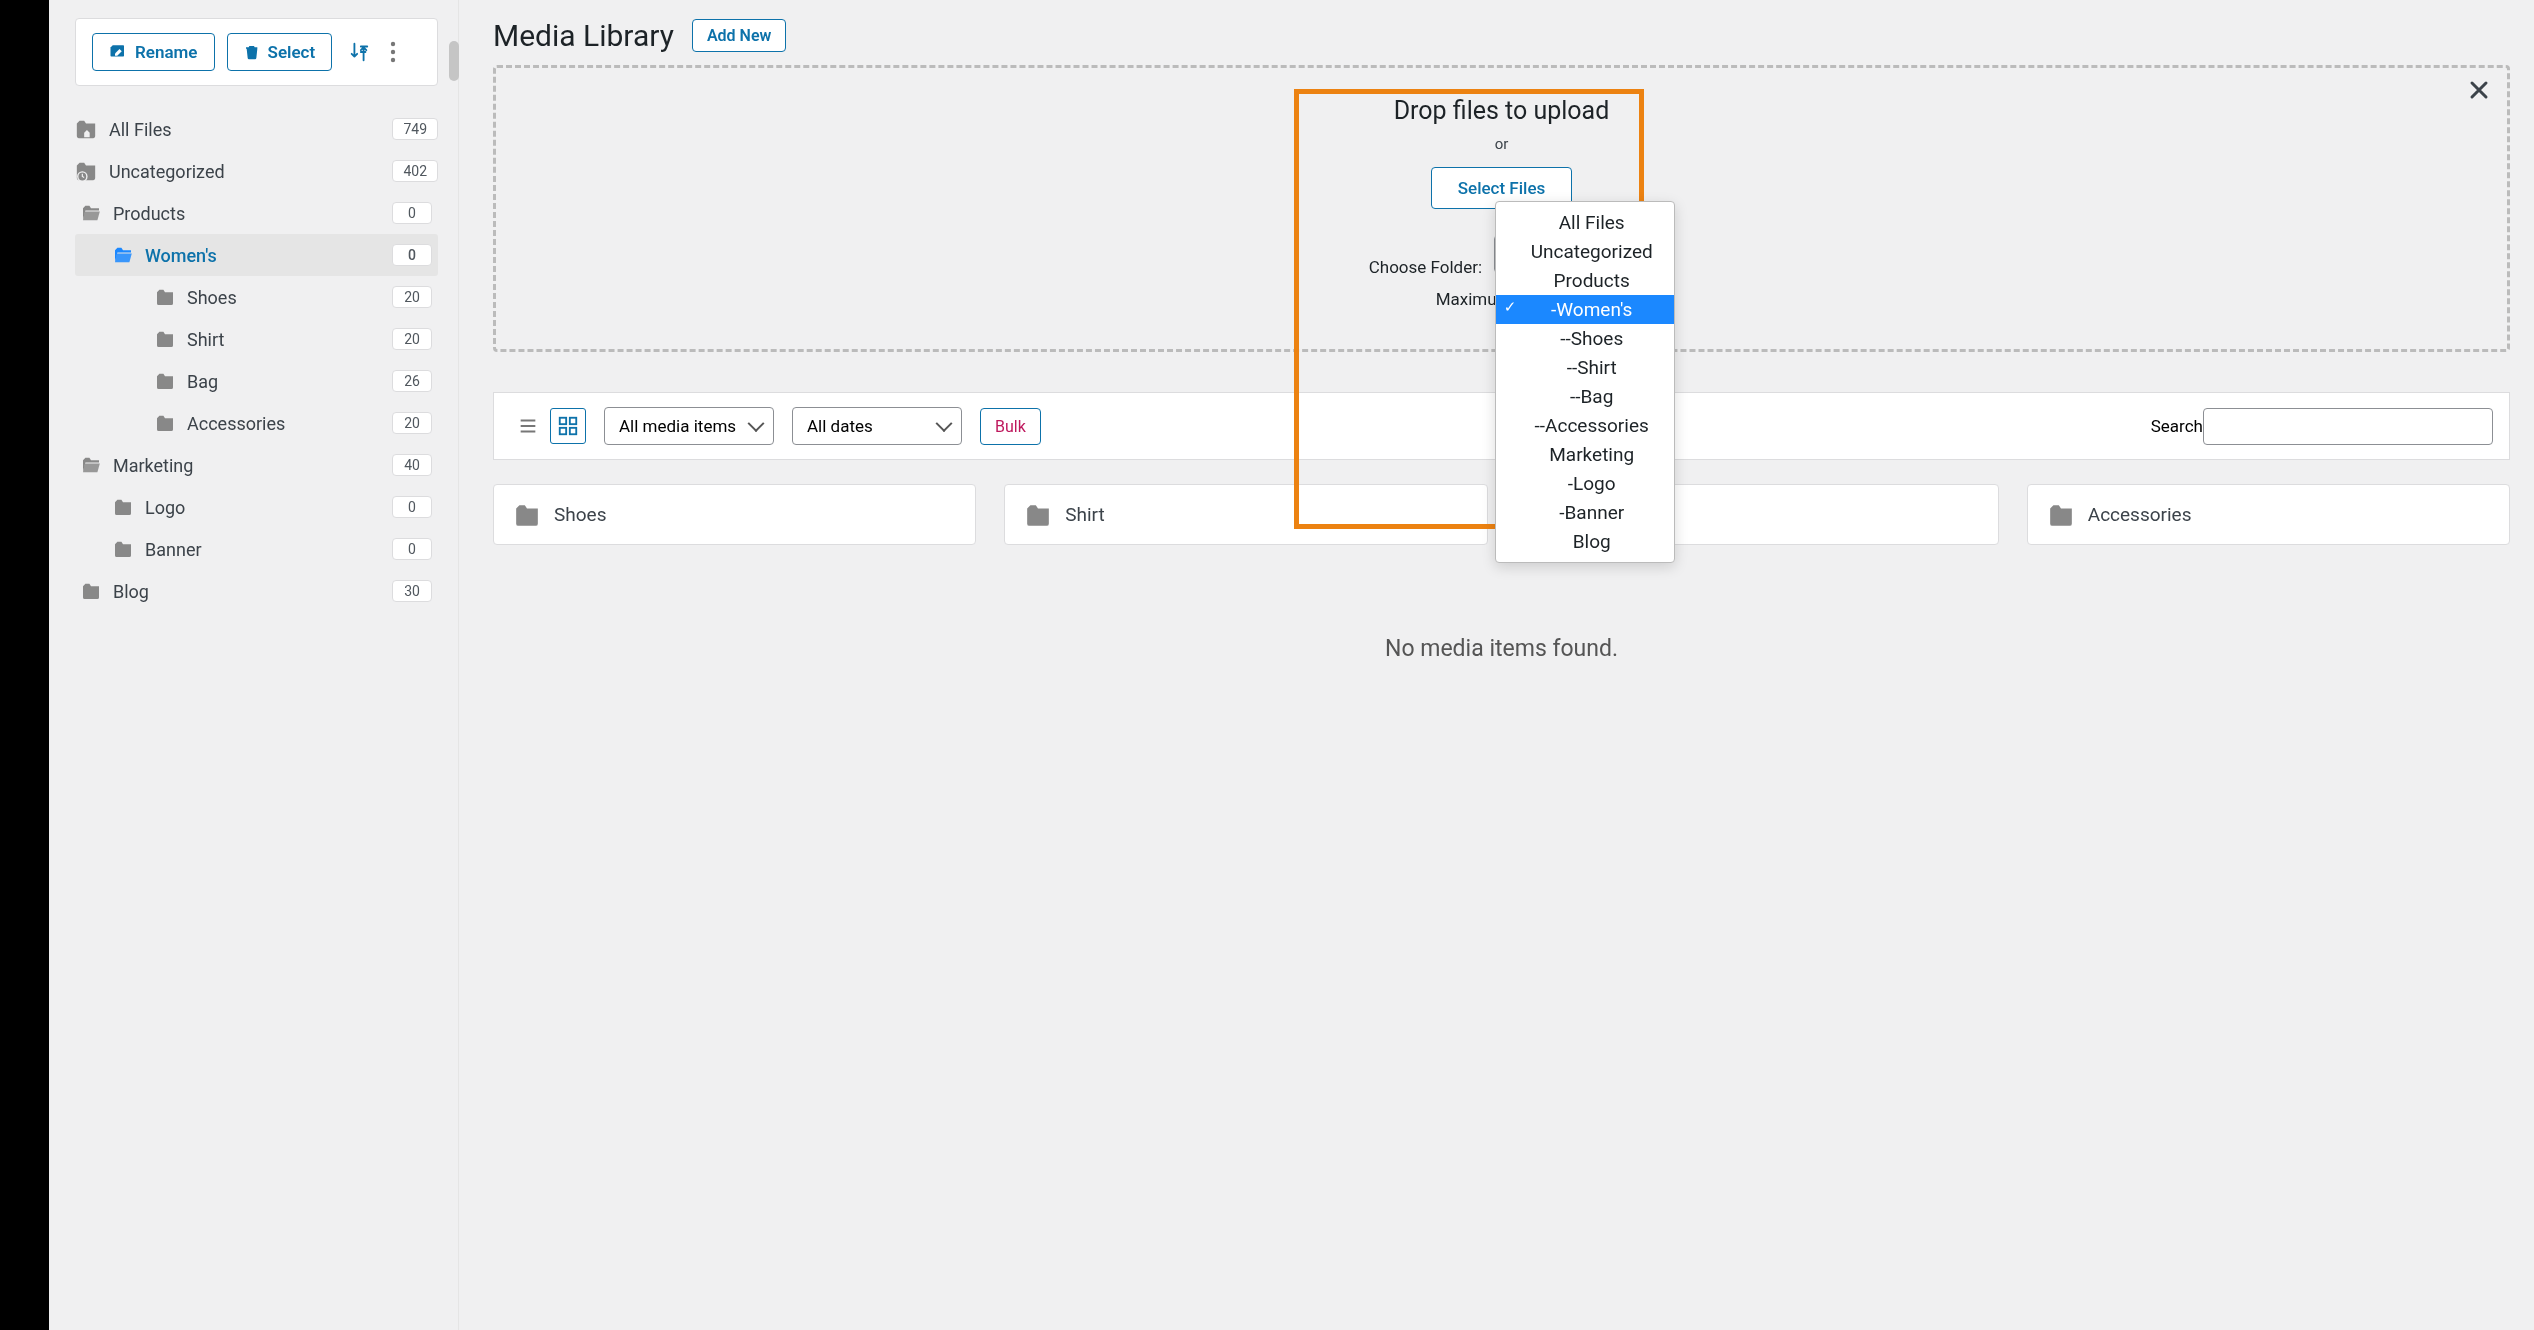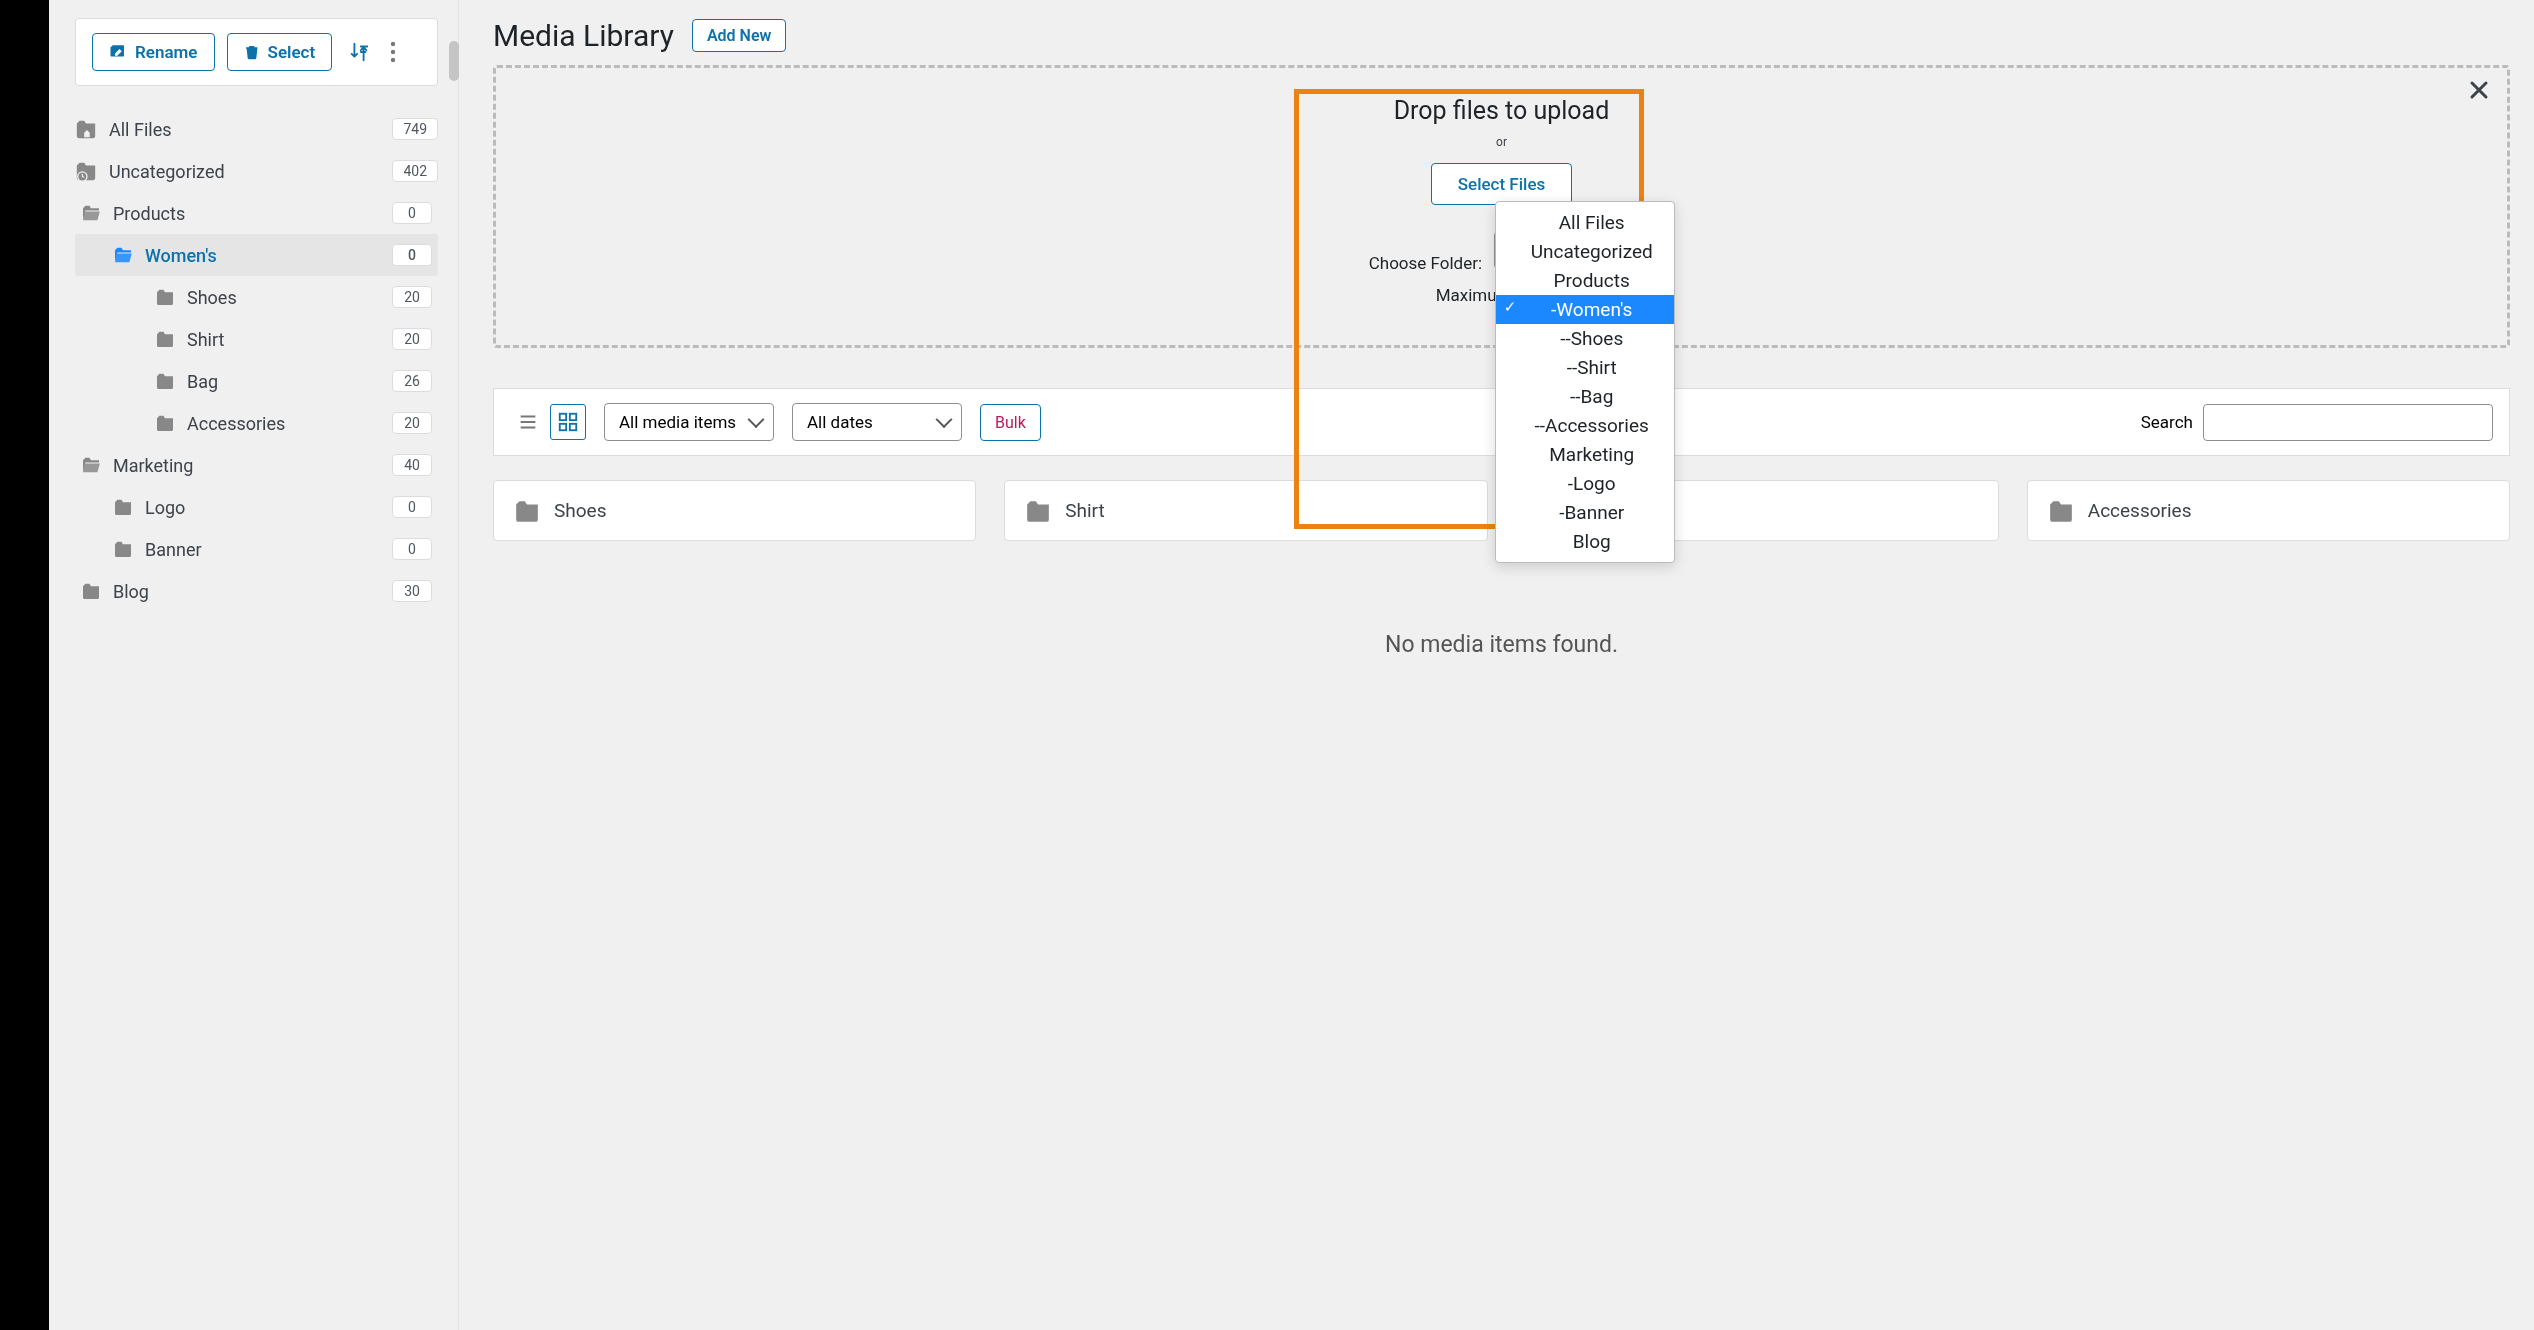--- a/index.html
+++ b/index.html
@@ -25,37 +25,37 @@
   .tree-item .badge{background:#fff;border:1px solid #dcdcde;border-radius:4px;padding:2px 10px;font-size:14px;color:#50575e;min-width:40px;text-align:center}
   .indent-1{padding-left:38px}
   .indent-2{padding-left:80px}
   .main{flex:1;padding:18px 24px 0 34px;overflow:auto;position:relative}
   .main-header{display:flex;align-items:center;gap:18px;margin-bottom:12px}
   .main-title{font-size:30px;font-weight:400;color:#1d2327}
   .add-new-btn{background:#fff;border:1.5px solid #0d72aa;color:#0d72aa;border-radius:4px;padding:6px 14px;font-size:16px;font-weight:600;cursor:pointer}
   .dropzone{border:3px dashed #bbb;border-radius:4px;padding:28px 20px 40px;position:relative;text-align:center;margin-bottom:40px}
   .dropzone .close{position:absolute;top:12px;right:18px;font-size:26px;color:#555;cursor:pointer;background:none;border:none}
   .dropzone h2{font-size:25px;font-weight:400;color:#1d2327;margin-bottom:10px}
-  .dropzone .or{font-size:12px;color:#3c434a;margin-bottom:14px}
+  .dropzone .or{font-size:15px;color:#3c434a;margin-bottom:14px}
   .select-files-btn{display:inline-block;background:#fff;border:1.5px solid #0d72aa;color:#0d72aa;border-radius:4px;padding:10px 26px;font-size:17px;font-weight:500;cursor:pointer;margin-bottom:26px}
   .dropzone-row{font-size:17px;color:#1d2327;margin-bottom:12px}
   .highlight-box{position:absolute;border:5px solid #ec8211;pointer-events:none;z-index:5;top:-7px}
   .dropdown-popup{position:absolute;background:#fff;border:1px solid #bbb;border-radius:4px;box-shadow:0 4px 14px rgba(0,0,0,.15);min-width:180px;z-index:10;padding:6px 0;font-size:19px}
   .dropdown-popup .opt{padding:3px 16px 3px 30px;cursor:pointer;position:relative;color:#1d2327;white-space:nowrap}
   .dropdown-popup .opt.selected{background:#1b88ff;color:#fff}
   .dropdown-popup .opt.selected::before{content:"✓";position:absolute;left:8px;font-size:15px}
   .filter-bar{background:#fff;border:1px solid #dcdcde;padding:14px 16px;display:flex;align-items:center;gap:18px;margin-bottom:24px}
   .view-toggle{display:flex;gap:4px}
   .view-btn{width:36px;height:36px;border:1px solid transparent;background:none;cursor:pointer;display:flex;align-items:center;justify-content:center;border-radius:3px}
   .view-btn.active{border-color:#0d72aa;color:#0d72aa}
   .select{border:1px solid #8c8f94;border-radius:4px;padding:8px 36px 8px 14px;font-size:17px;background:#fff;appearance:none;position:relative;cursor:pointer}
   .select-wrap{position:relative;display:inline-block}
   .select-wrap::after{content:"";position:absolute;right:12px;top:50%;width:10px;height:10px;border-right:2px solid #555;border-bottom:2px solid #555;transform:translateY(-70%) rotate(45deg);pointer-events:none}
   .bulk-btn{border:1.5px solid #0d72aa;color:#be185d;background:#fff;border-radius:4px;padding:8px 14px;font-size:16px;cursor:pointer}
-  .search-group{margin-left:auto;display:flex;align-items:center;gap:10px}
+  .search-group{margin-left:auto;display:flex;align-items:center;}
   .search-group input{border:1px solid #8c8f94;border-radius:4px;padding:8px 10px;font-size:16px;width:290px}
   .folder-cards{display:flex;gap:28px;margin-bottom:60px}
   .folder-card{flex:1;background:#fff;border:1px solid #dcdcde;border-radius:4px;padding:18px 20px;display:flex;align-items:center;gap:14px;font-size:19px;color:#3c434a;cursor:pointer}
   .no-media{text-align:center;font-size:23px;color:#555;padding:30px 0}
   svg{display:block}
   .folder-icon{fill:#888}
   .scrollbar-thumb{position:absolute;right:0;top:80px;width:10px;height:40px;background:#c5c5c5;border-radius:5px}
 </style>
 </head>
 <body>

